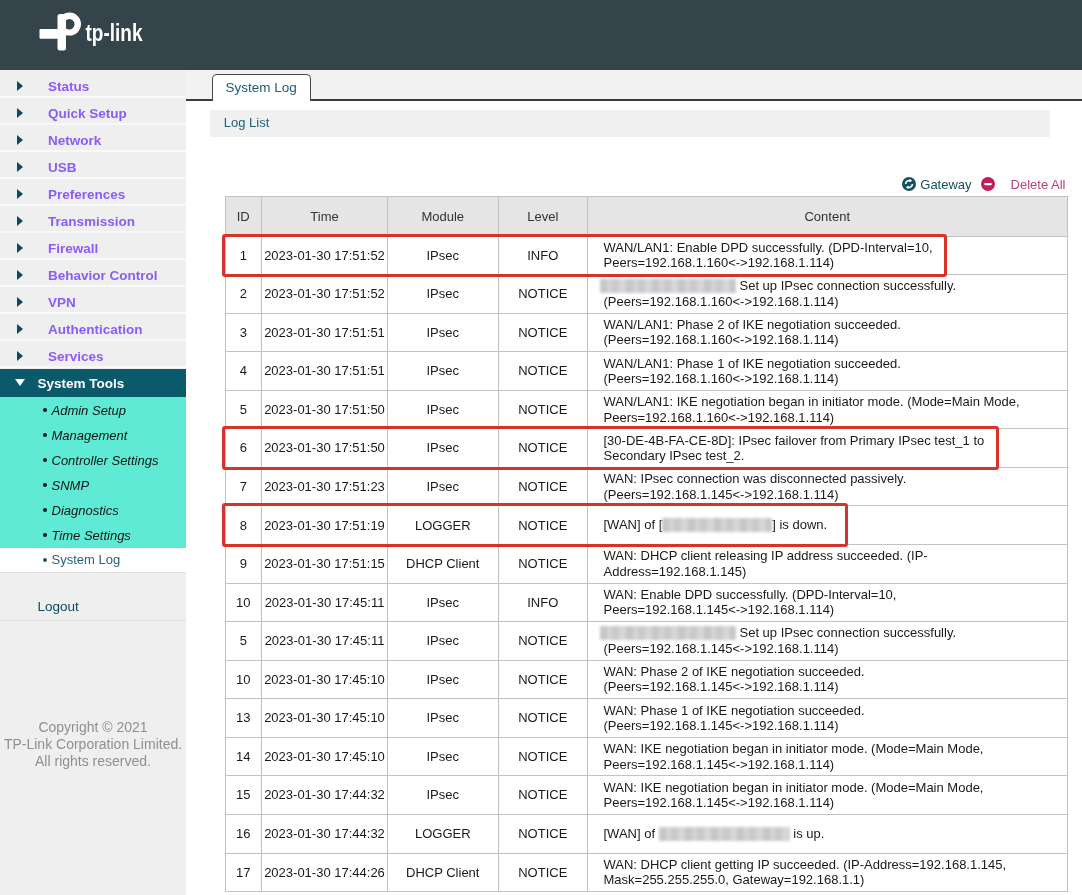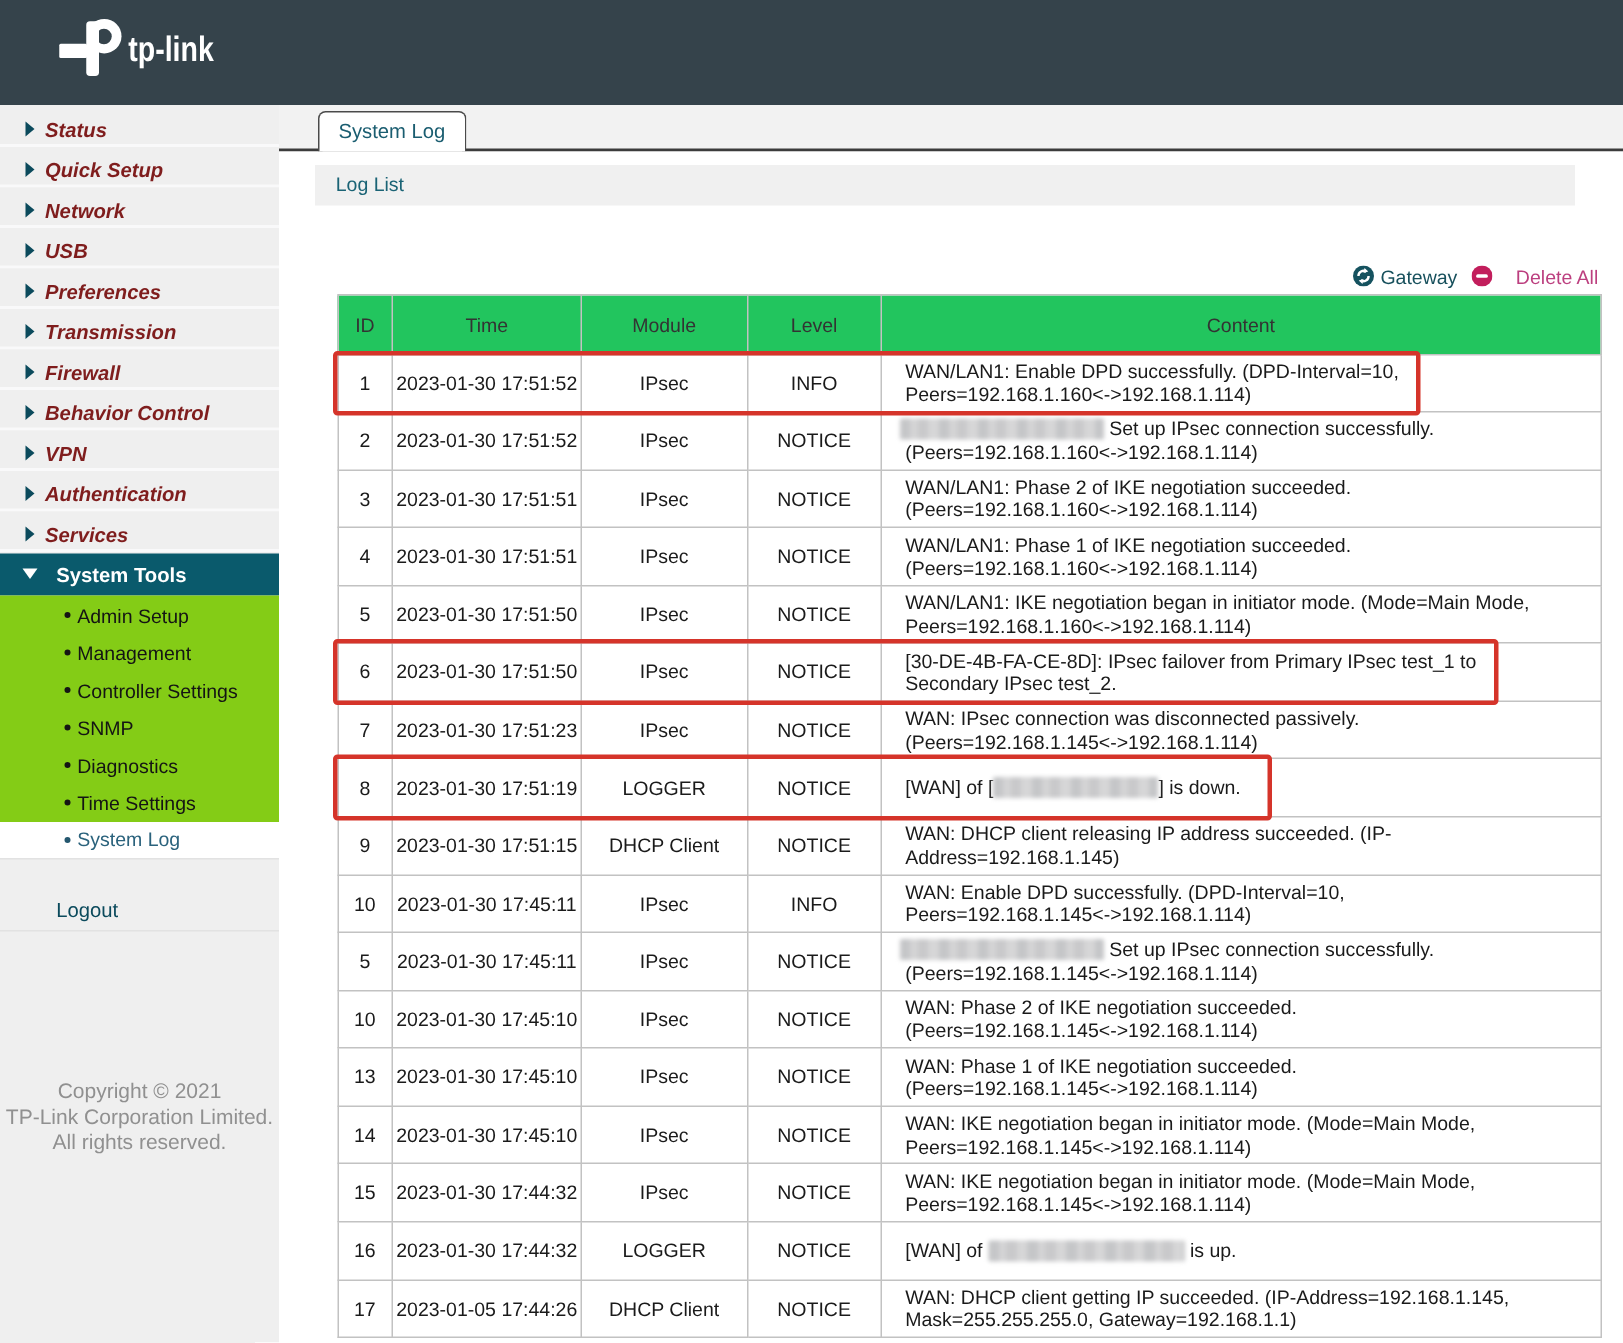--- a/index.html
+++ b/index.html
@@ -5,29 +5,29 @@
 * { margin:0; padding:0; box-sizing:border-box; }
 html,body { width:1082px; height:895px; font-family:"Liberation Sans",sans-serif; background:#fff; overflow:hidden; }
 #page { position:relative; width:1082px; height:895px; overflow:hidden; }
 
 
 #topbar { position:absolute; left:0; top:0; width:1082px; height:70px; background:#35434B; }
 
 
 #sidebar { position:absolute; left:0; top:70px; width:186px; height:825px; background:#EFEFEF; }
 .mitem { position:absolute; left:0; width:186px; height:27px; background:#EFEFEF;
-  border-bottom:2px solid #F9F9FA; color:#7f1d1d; font-size:13.5px; font-weight:bold;
-  line-height:25px; padding-left:30px; padding-top:3px;font-style:italic; }
+  border-bottom:2px solid #F9F9FA; color:#8b5cf6; font-size:13.5px; font-weight:bold;
+  line-height:25px; padding-left:48px; padding-top:3px; }
 .mitem .arr { position:absolute; left:16.5px; top:10px; width:0; height:0;
   border-left:6.5px solid #0B4A5C; border-top:5px solid transparent; border-bottom:5px solid transparent; }
 #systools { position:absolute; left:0; top:368.5px; width:186px; height:28px; background:#0A5A6C;
   color:#fff; font-size:13.5px; font-weight:bold; line-height:28px; padding-left:37.5px; padding-top:1px; }
 #systools .darr { position:absolute; left:15px; top:10px; width:0; height:0;
   border-top:7px solid #fff; border-left:5.5px solid transparent; border-right:5.5px solid transparent; }
-#submenu { position:absolute; left:0; top:396.5px; width:186px; height:151px; background:#84cc16; padding-top:1px; }
+#submenu { position:absolute; left:0; top:396.5px; width:186px; height:151px; background:#5eead4; padding-top:1px;font-style:italic; }
 .sitem { position:relative; height:25px; line-height:25px; padding-left:51.5px; font-size:13px; color:#141414; }
 .sitem .dot, #syslogitem .dot { position:absolute; left:42.5px; top:50%; margin-top:-2px; width:4px; height:4px; border-radius:50%; background:#141414; }
 #syslogitem { position:relative; position:absolute; left:0; top:547.5px; width:186px; height:24px;
   line-height:24px; padding-left:51.5px; font-size:13px; color:#2A627C; background:#fff; }
 #syslogitem .dot { background:#24576E; }
 #sidebottom { position:absolute; left:0; top:571.5px; width:186px; height:253.5px; background:#EFEFEF;
   border-top:1px solid #E2E2E2; border-bottom:1px solid #E2E2E2; height:49.5px; }
 #logout { position:absolute; left:37.5px; top:596px; font-size:13.5px; font-weight:normal; color:#0B4A5C; line-height:22px; }
 #copyright { position:absolute; left:0; top:719px; width:186px; text-align:center;
   font-size:14px; color:#909090; line-height:16.8px; }
@@ -42,21 +42,21 @@
 #loglist { position:absolute; left:210.3px; top:110px; width:840px; height:26.5px; background:#F0F0F0;
   line-height:26.5px; padding-left:13.5px; font-size:13px; color:#1A6375; }
 #actions { position:absolute; top:177px; right:16.5px; height:14px; display:flex; align-items:center; font-size:13px; }
 #actions .lbl1 { color:#17505C; margin-left:4px; margin-right:9px; }
 #actions .lbl2 { color:#BC3F7F; margin-left:16px; }
 
 
 #logtable { position:absolute; left:224.5px; top:196px; width:842px; border-collapse:collapse; table-layout:fixed; }
 #logtable th, #logtable td { border:1px solid #C2C2C2; font-weight:normal; }
 #logtable thead tr { height:39.5px; }
-#logtable th { background:#22c55e; font-size:13px; color:#333; }
+#logtable th { background:#e5e5e5; font-size:13px; color:#333; }
 #logtable tbody tr { height:38.57px; }
 #logtable td { font-size:13px; color:#1A1A1A; line-height:15.4px; }
 td.c { text-align:center; }
 #logtable td.content { padding-left:15.5px; padding-right:6px; }
 .redact { display:inline-block; vertical-align:middle; border-radius:1px;
   background:repeating-linear-gradient(90deg,#c5c6c8 0 7px,#d4d4d5 7px 12px,#c9c9cb 12px 19px,#d6d6d7 19px 26px);
   filter:blur(1.4px); height:14px; position:relative; top:-1px; }
 
 
 .redbox { position:absolute; border:3.5px solid #D5342A; border-radius:3px; z-index:5; }
@@ -251,21 +251,21 @@
         </tr>
 <tr>
           <td class="c">16</td>
           <td class="c">2023-01-30 17:44:32</td>
           <td class="c">LOGGER</td>
           <td class="c">NOTICE</td>
           <td class="content">[WAN] of <span class="redact" style="width:131px;"></span> is up.</td>
         </tr>
 <tr>
           <td class="c">17</td>
-          <td class="c">2023-01-05 17:44:26</td>
+          <td class="c">2023-01-30 17:44:26</td>
           <td class="c">DHCP Client</td>
           <td class="c">NOTICE</td>
           <td class="content">WAN: DHCP client getting IP succeeded. (IP-Address=192.168.1.145,<br>Mask=255.255.255.0, Gateway=192.168.1.1)</td>
         </tr>
     </tbody>
   </table>
 
   <div class="redbox" id="rb1"></div>
   <div class="redbox" id="rb6"></div>
   <div class="redbox" id="rb8"></div>

